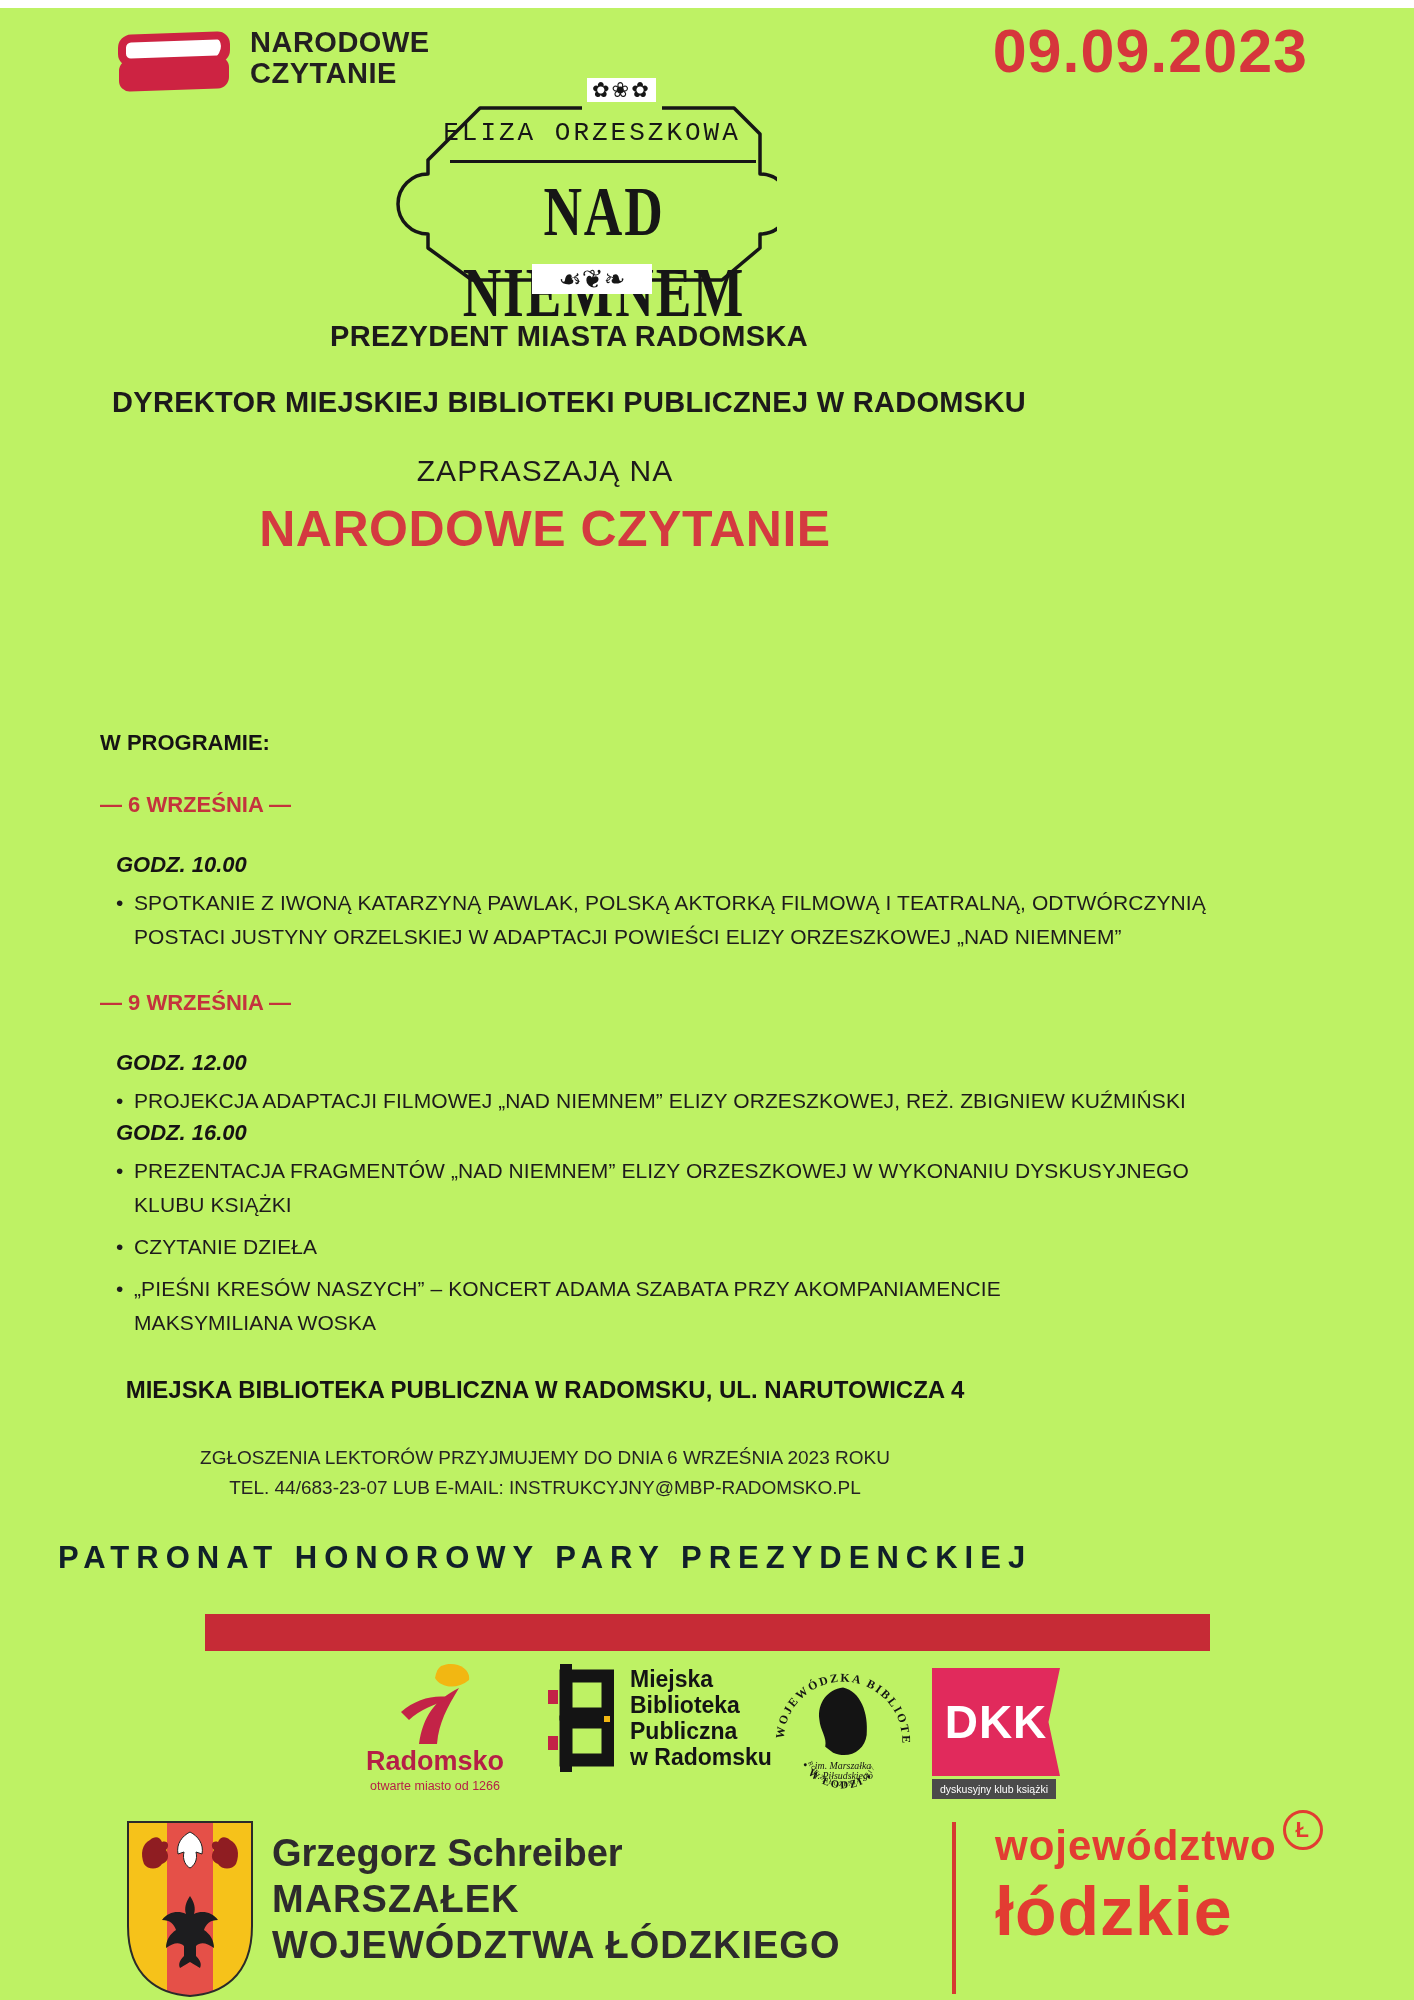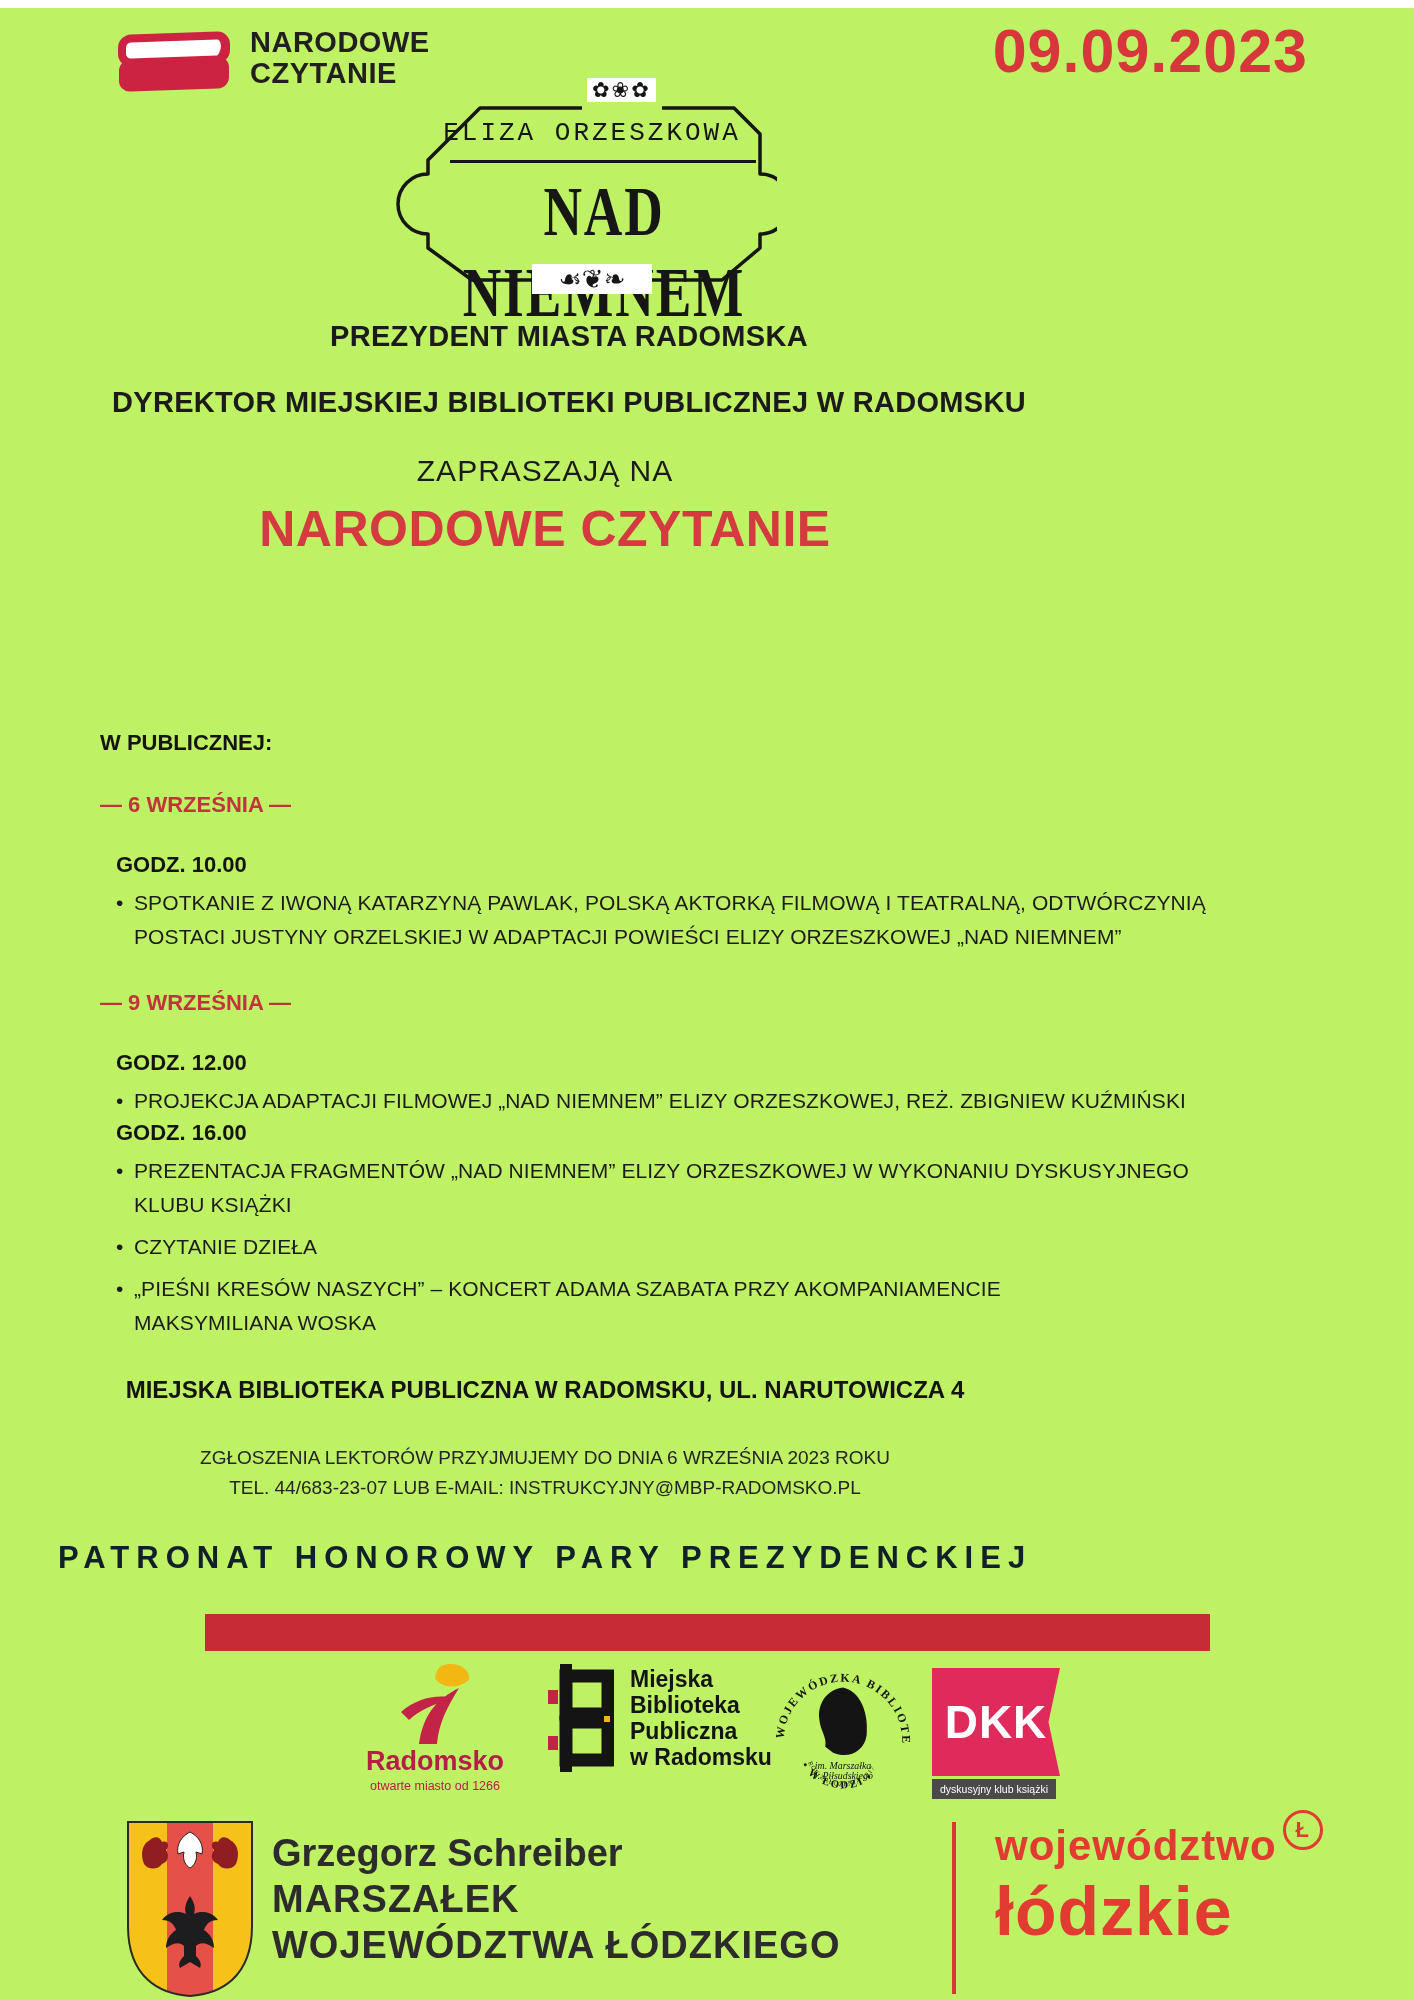--- a/index.html
+++ b/index.html
@@ -28,21 +28,21 @@
   
   .center-col{position:absolute;left:0;width:1090px;text-align:center;}
   .org{font-weight:800;font-size:29px;letter-spacing:0.3px;color:#1d1a1b;padding-left:24px;}
   .invite{font-weight:400;font-size:30px;letter-spacing:1px;color:#1d1a1b;}
   .event-title{font-weight:800;font-size:50px;letter-spacing:0.5px;color:#d43a40;}
 
   
   .program{position:absolute;left:100px;top:722px;width:1250px;}
   .prog-label{font-weight:800;font-size:22px;color:#161314;}
   .day-heading{font-weight:800;font-size:22px;color:#c4333d;margin-top:36px;}
-  .slot-time{font-weight:800;font-size:22px;color:#161314;margin-top:34px;margin-left:16px;}
+  .slot-time{font-weight:800;font-size:22px;color:#161314;margin-top:34px;margin-left:16px;font-style:italic;}
   .prog-item{display:flex;margin-top:8px;margin-left:16px;line-height:34px;}
   .prog-bullet{width:18px;font-size:21px;flex:none;}
   .prog-text{font-size:21px;letter-spacing:0.1px;white-space:pre-line;}
 
   
   .venue{top:1368px;font-weight:800;font-size:24px;color:#15�313;}
   .venue{color:#151313;}
   .subm{top:1435px;font-size:19px;font-weight:500;line-height:30px;color:#262324;}
   .patron{top:1532px;font-weight:700;font-size:31px;letter-spacing:7px;color:#112029;}
   .redbar{position:absolute;left:205px;top:1606px;width:1005px;height:37px;background:#c62b36;}
@@ -111,21 +111,21 @@
     <div class="emblem-title">NAD NIEMNEM</div>
     <div class="emblem-scroll">☙❦❧</div>
   </div>
 
   <div class="center-col org" style="top:312px">PREZYDENT MIASTA RADOMSKA</div>
   <div class="center-col org" style="top:378px">DYREKTOR MIEJSKIEJ BIBLIOTEKI PUBLICZNEJ W RADOMSKU</div>
   <div class="center-col invite" style="top:446px">ZAPRASZAJĄ NA</div>
   <div class="center-col event-title" style="top:492px">NARODOWE CZYTANIE</div>
 
   <div class="program">
-    <div class="prog-label">W PUBLICZNEJ:</div>
+    <div class="prog-label">W PROGRAMIE:</div>
 
     <div class="day-heading">— 6 WRZEŚNIA —</div>
     <div class="slot-time">GODZ. 10.00</div>
     <div class="prog-item">
       <span class="prog-bullet">•</span>
       <span class="prog-text">SPOTKANIE Z IWONĄ KATARZYNĄ PAWLAK, POLSKĄ AKTORKĄ FILMOWĄ I TEATRALNĄ, ODTWÓRCZYNIĄ
 POSTACI JUSTYNY ORZELSKIEJ W ADAPTACJI POWIEŚCI ELIZY ORZESZKOWEJ „NAD NIEMNEM”</span>
     </div>
 
     <div class="day-heading">— 9 WRZEŚNIA —</div>

